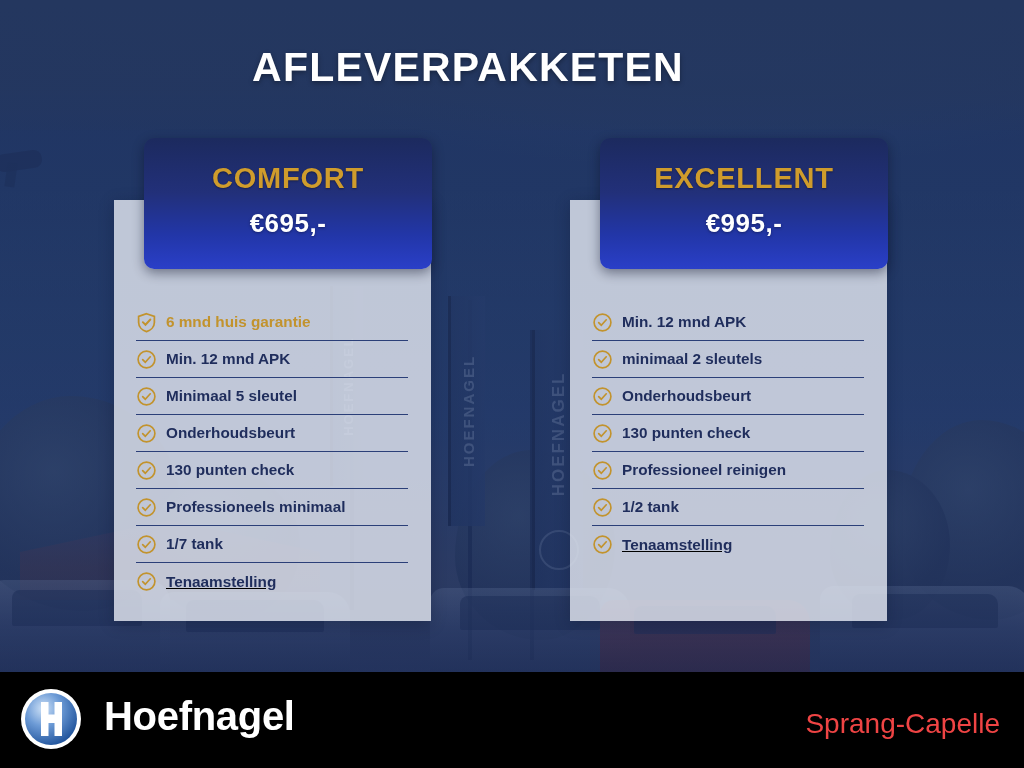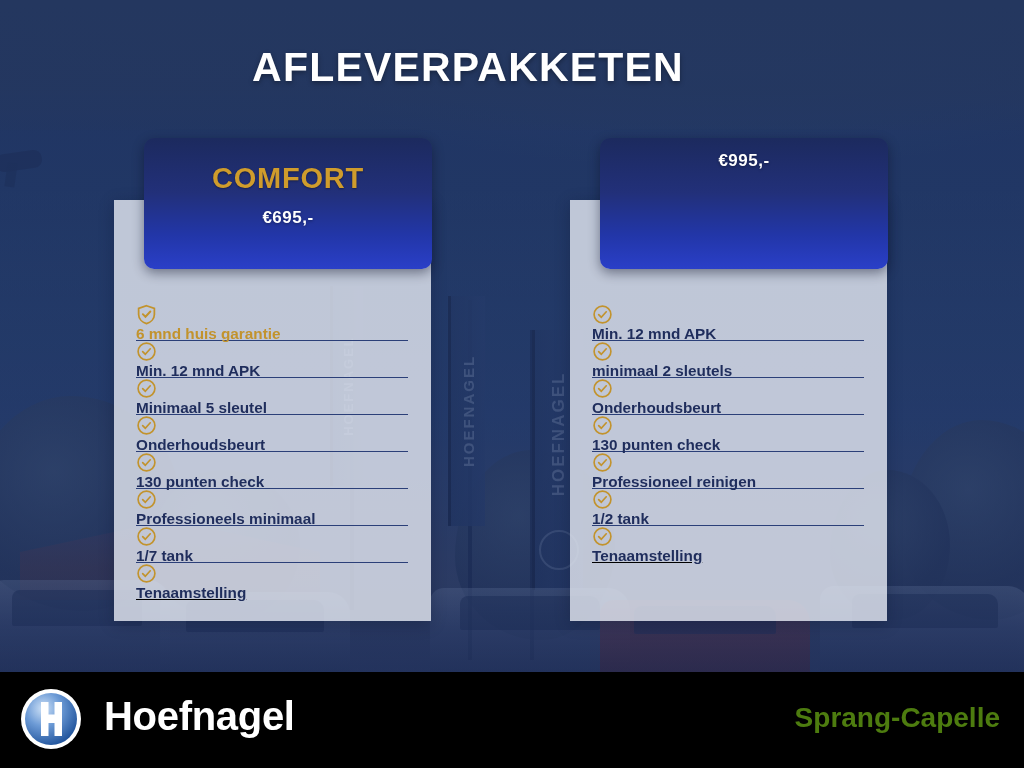--- a/index.html
+++ b/index.html
@@ -175,38 +175,38 @@
     margin-top: 24px;
     color: #cf9c2c;
     font-size: 29px;
     font-weight: bold;
     letter-spacing: .8px;
     text-shadow: 0 1px 2px rgba(0,0,0,.35);
   }
   .card-price {
     margin-top: 13px;
     color: #ffffff;
-    font-size: 17px;
+    font-size: 26px;
     font-weight: bold;
     letter-spacing: .5px;
     text-shadow: 0 1px 3px rgba(0,0,0,.35);
   }
 
   .feature-list {
     position: absolute;
     left: 22px;
     top: 104px;
     width: 272px;
   }
   .feature-row {
     display: flex;
+    align-items: center;
     height: 37px;
     border-bottom: 1px solid #2b3f78;
     box-sizing: border-box;
-    flex-direction: column;
   }
   .feature-row:last-child { border-bottom: none; text-decoration: underline; }
   .feature-icon {
     width: 21px; height: 21px;
     margin-right: 9px;
     flex: 0 0 auto;
     display: block;
   }
   .feature-label {
     color: #1f2d5c;
@@ -231,24 +231,24 @@
   #brand-name {
     position: absolute;
     left: 104px; top: 22px;
     color: #ffffff;
     font-size: 40px;
     font-weight: bold;
     letter-spacing: -0.3px;
   }
   #location-name {
     position: absolute;
-    right: 24px; top: 30px;
-    color: #4d7c0f;
+    right: 24px; top: 36px;
+    color: #ef4444;
     font-size: 28px;
-    font-weight: bold;
+    font-weight: normal;
   }
 </style>
 </head>
 <body>
 
 <div id="stage">
 
   <div id="bg-photo">
     <div id="bg-sky"></div>
 
@@ -375,20 +375,21 @@
         <span class="feature-label">Tenaamstelling</span>
       </div>
 
     </div>
   </div>
 
   <div class="card" id="card-excellent">
     <div class="card-panel"></div>
 
     <div class="card-header">
+      <div class="card-name">EXCELLENT</div>
       <div class="card-price">€995,-</div>
     </div>
 
     <div class="feature-list">
 
 
       <div class="feature-row">
         <svg class="feature-icon" viewBox="0 0 24 24">
           <circle cx="12" cy="12" r="9.6" fill="none" stroke="#c2932d" stroke-width="1.9"></circle>
           <path d="M7.6 12.1 L10.6 15.1 L16.3 8.9" fill="none" stroke="#c2932d" stroke-width="1.9" stroke-linecap="round"></path>

